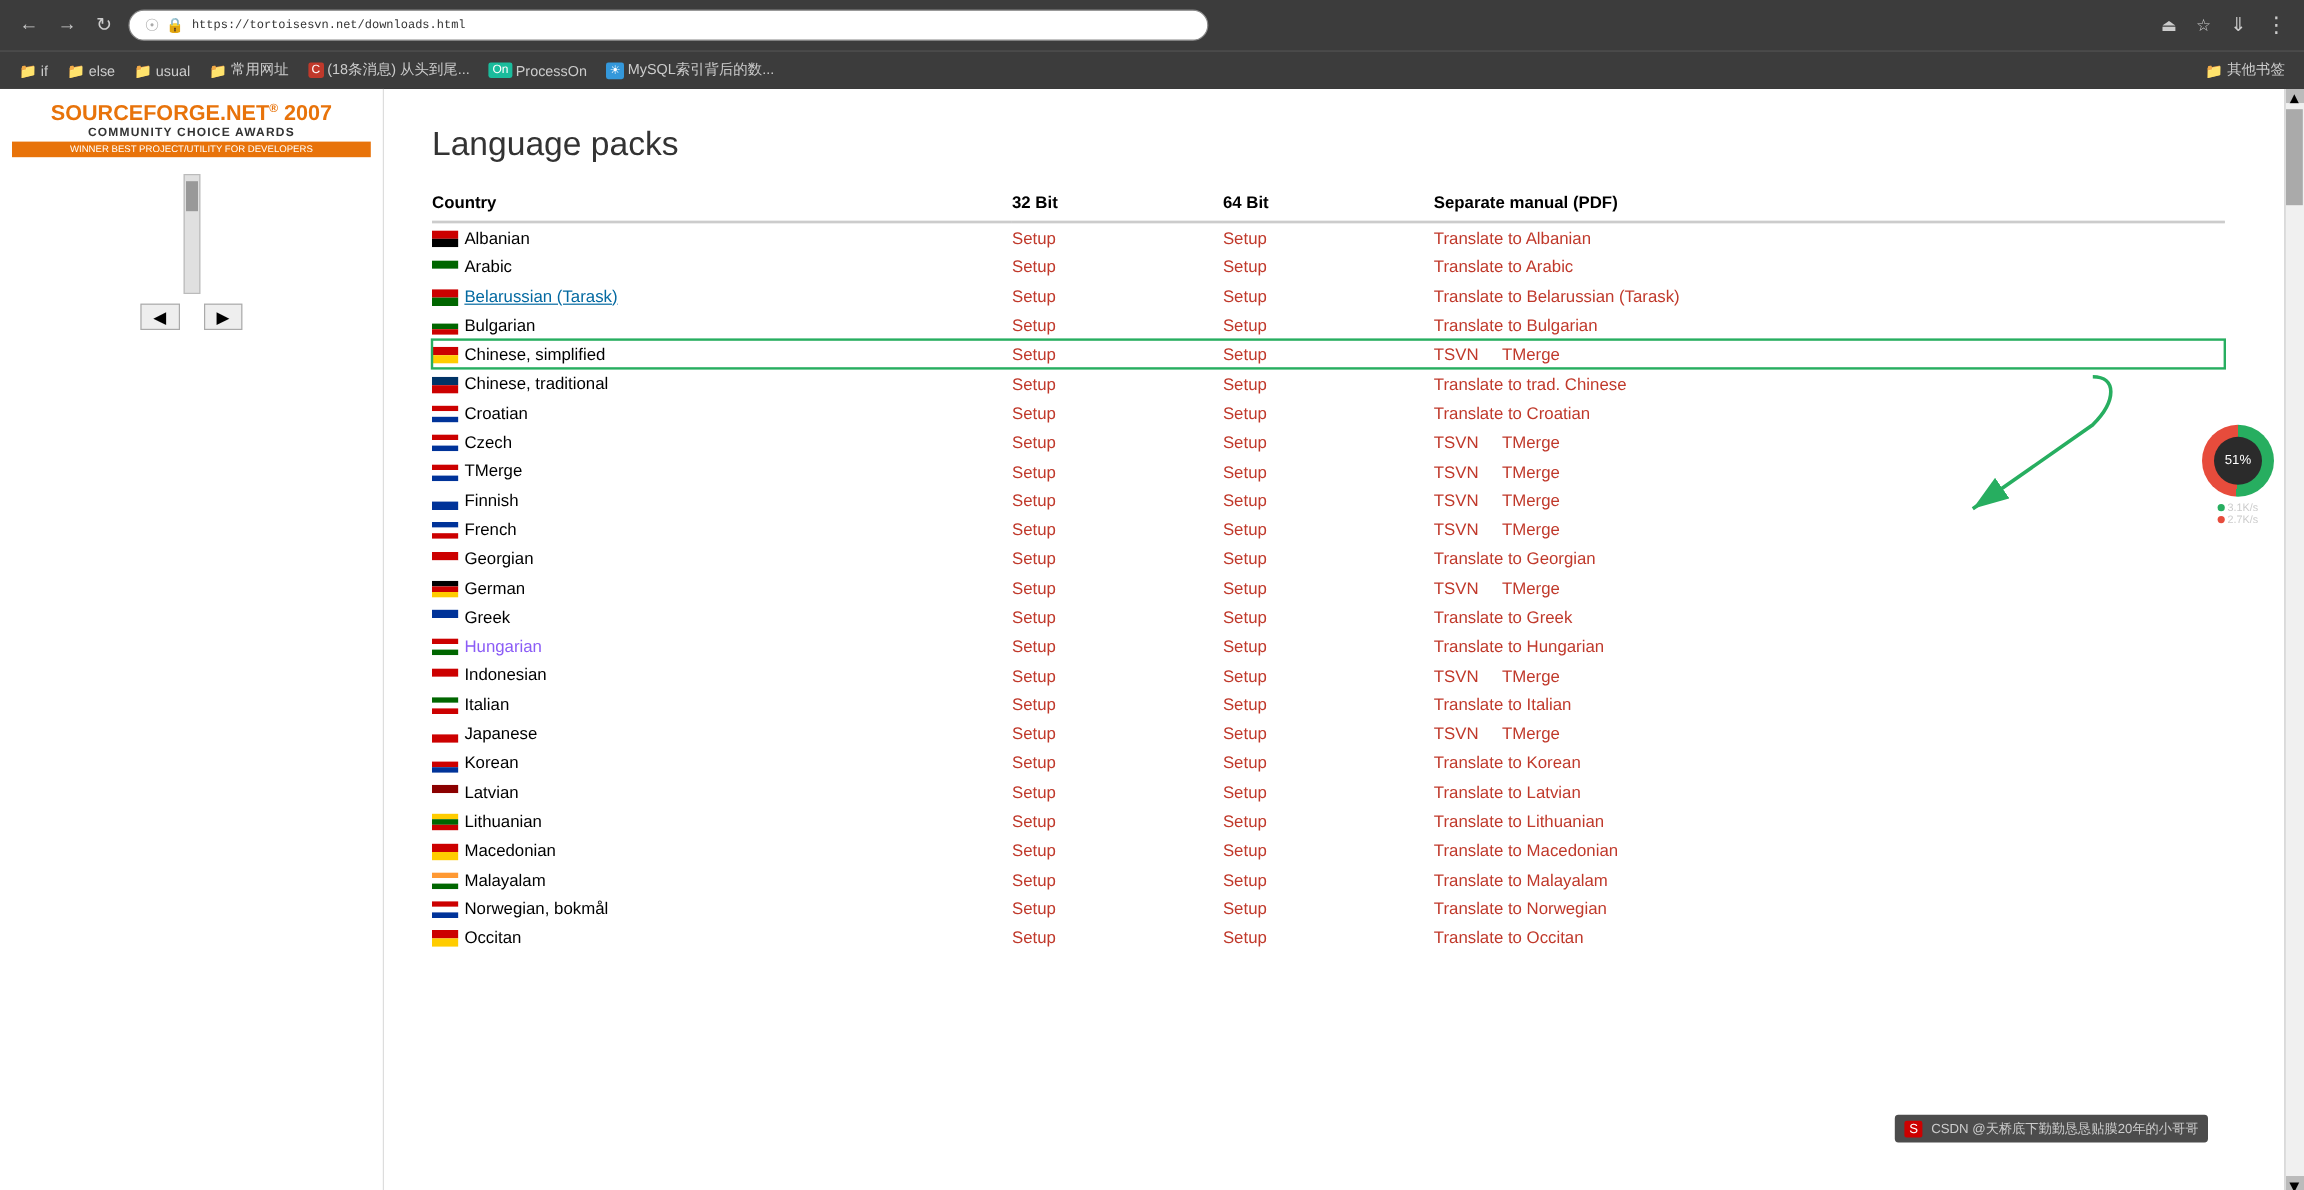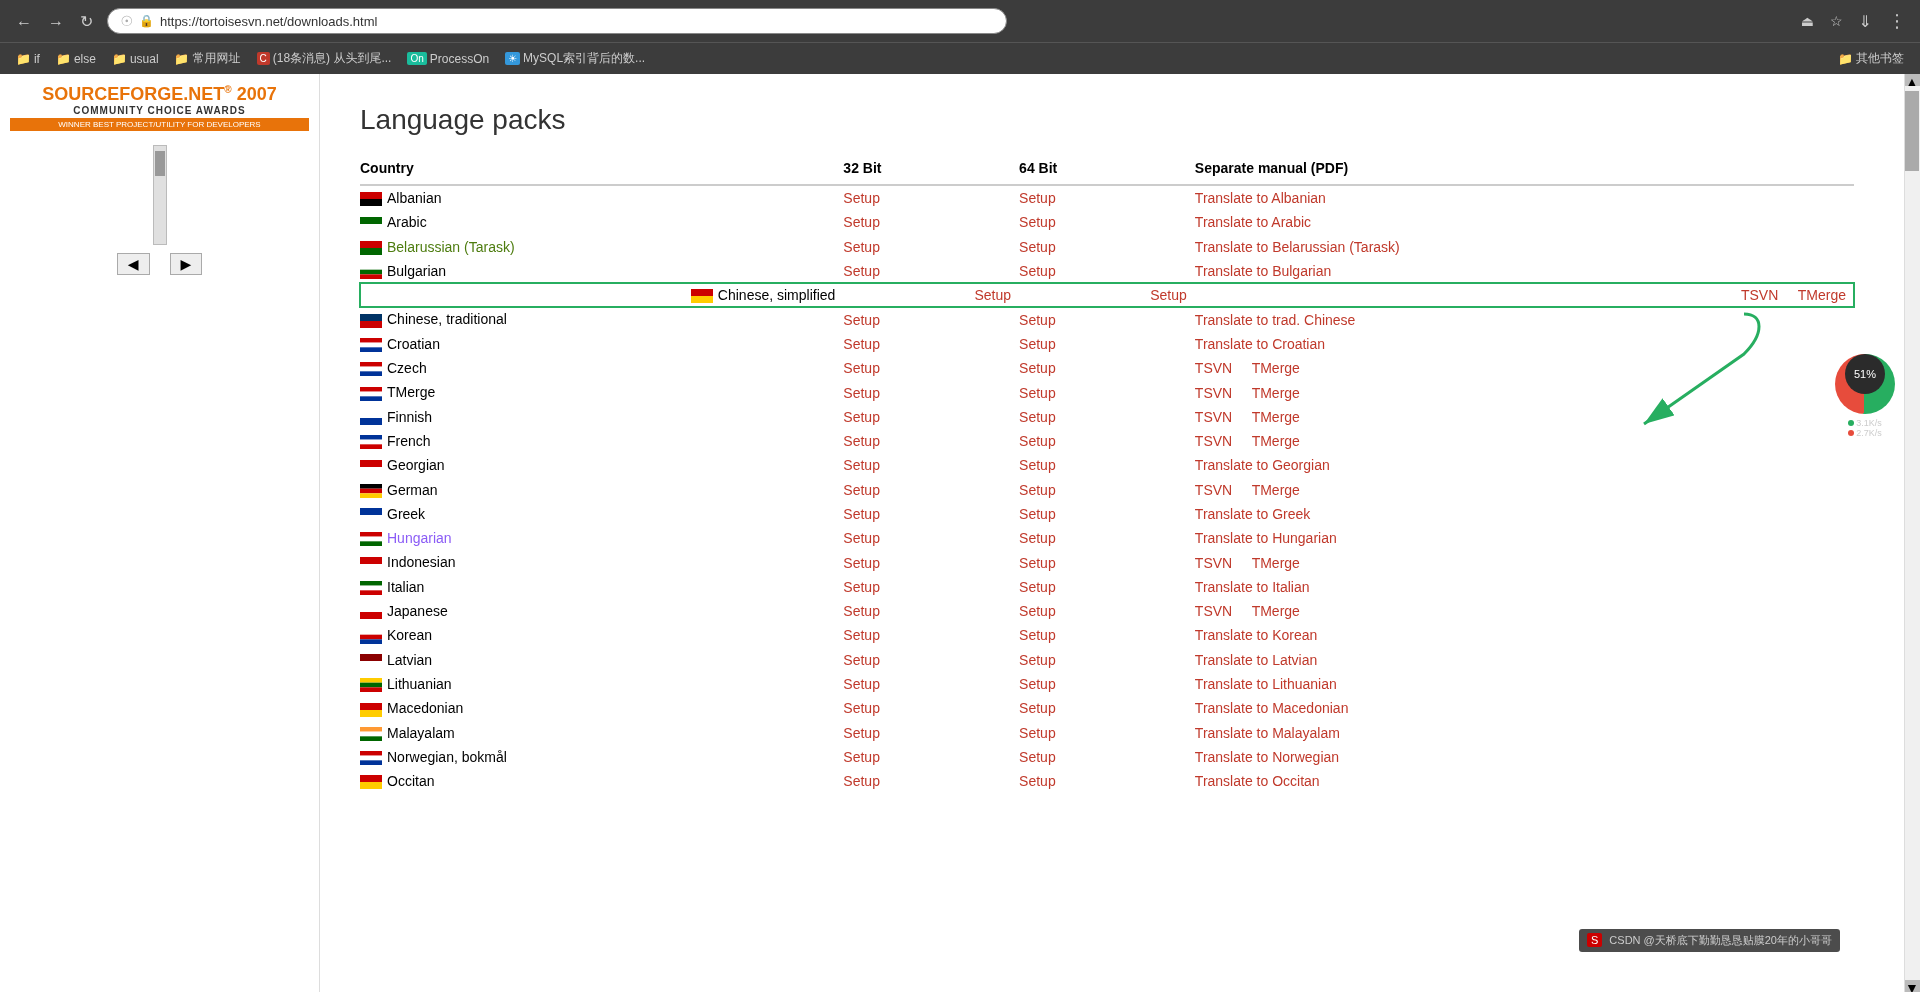--- a/index.html
+++ b/index.html
@@ -5,21 +5,21 @@
     * { margin: 0; padding: 0; box-sizing: border-box; }
     body { font-family: Arial, sans-serif; background: #f0f0f0; font-size: 14px; overflow: hidden; }
 
     
     .browser-frame { width: 1920px; height: 992px; display: flex; flex-direction: column; background: #2b2b2b; }
 
     .browser-toolbar { background: #3c3c3c; padding: 6px 10px; display: flex; align-items: center; gap: 8px; height: 42px; }
     .nav-buttons { display: flex; gap: 4px; align-items: center; }
     .nav-btn { background: none; border: none; color: #ccc; cursor: pointer; font-size: 16px; padding: 4px 6px; border-radius: 3px; }
     .address-bar { flex: 1; background: #fff; border: 1px solid #888; border-radius: 20px; padding: 4px 12px; display: flex; align-items: center; gap: 6px; max-width: 900px; }
-    .address-text { flex: 1; color: #333; font-size: 13px; }
+    .address-text { flex: 1; color: #333; font-size: 10px; font-family: Liberation Mono, monospace; }
     .browser-actions { display: flex; gap: 8px; align-items: center; color: #ccc; margin-left: auto; }
     .browser-action-btn { background: none; border: none; color: #ccc; cursor: pointer; font-size: 16px; padding: 4px; }
 
     .bookmarks-bar { background: #3c3c3c; padding: 3px 10px; display: flex; align-items: center; gap: 4px; height: 32px; border-top: 1px solid #555; }
     .bookmark-item { color: #ccc; font-size: 12px; padding: 2px 6px; border-radius: 3px; cursor: pointer; white-space: nowrap; }
     .bookmark-folder { display: flex; align-items: center; gap: 3px; }
 
     
     .sidebar { width: 320px; background: #fff; border-right: 1px solid #ddd; display: flex; flex-direction: column; overflow: hidden; }
 
@@ -28,21 +28,21 @@
     table { border-collapse: collapse; width: 100%; }
     th { text-align: left; font-weight: bold; color: #000; padding: 4px 8px 8px 0; border-bottom: 2px solid #ccc; }
     td { padding: 4px 8px 4px 0; vertical-align: middle; }
 
     .country-col { min-width: 220px; }
     .bit-col { min-width: 80px; }
     .manual-col { min-width: 300px; }
 
     .setup-link { color: #c0392b; text-decoration: none; font-size: 14px; }
     .translate-link { color: #c0392b; text-decoration: none; font-size: 14px; }
-    .network-circle { width: 60px; height: 60px; border-radius: 50%; background: conic-gradient(#27ae60 0deg 183deg, #e74c3c 183deg 360deg); display: flex; justify-content: center; position: relative; }
+    .network-circle { width: 60px; height: 60px; border-radius: 50%; background: conic-gradient(#27ae60 0deg 183deg, #e74c3c 183deg 360deg); display: flex; align-items: center; justify-content: center; position: relative; }
     .network-circle-inner { width: 40px; height: 40px; border-radius: 50%; background: #2b2b2b; display: flex; align-items: center; justify-content: center; color: white; font-size: 11px; }
     .network-speeds { color: #ccc; font-size: 9px; margin-top: 4px; text-align: right; }
     .speed-item { display: flex; align-items: center; gap: 2px; }
     .speed-dot-green { width: 6px; height: 6px; border-radius: 50%; background: #27ae60; }
     .speed-dot-red { width: 6px; height: 6px; border-radius: 50%; background: #e74c3c; }
 
     
     .main-scrollbar { width: 16px; background: #f0f0f0; border-left: 1px solid #ddd; display: flex; flex-direction: column; }
     .scrollbar-top { height: 12px; background: #bbb; cursor: pointer; }
     .scrollbar-track { flex: 1; background: #f0f0f0; }
@@ -171,36 +171,36 @@
                       <rect x="0" y="7" width="22" height="7" fill="#fff"></rect>
                     </svg><span style="color:#000;">Arabic</span></td>
                   <td><a href="#" class="setup-link">Setup</a></td>
                   <td><a href="#" class="setup-link">Setup</a></td>
                   <td><a href="#" class="translate-link">Translate to Arabic</a></td>
                 </tr>
                 <tr>
                   <td><svg width="22" height="14" style="display:inline-block;vertical-align:middle;margin-right:5px;">
                       <rect x="0" y="0" width="22" height="7" fill="#cc0000"></rect>
                       <rect x="0" y="7" width="22" height="7" fill="#006600"></rect>
-                    </svg><span style="color:#4d7c0f;">Belarussian (Tarask)</span></td>
+                    </svg><span style="color:#0369a1;text-decoration:underline;">Belarussian (Tarask)</span></td>
                   <td><a href="#" class="setup-link">Setup</a></td>
                   <td><a href="#" class="setup-link">Setup</a></td>
                   <td><a href="#" class="translate-link">Translate to Belarussian (Tarask)</a></td>
                 </tr>
                 <tr>
                   <td><svg width="22" height="14" style="display:inline-block;vertical-align:middle;margin-right:5px;">
                       <rect x="0" y="0" width="22" height="4.666666666666667" fill="#fff"></rect>
                       <rect x="0" y="4.666666666666667" width="22" height="4.666666666666667" fill="#006600"></rect>
                       <rect x="0" y="9.333333333333334" width="22" height="4.666666666666667" fill="#cc0000"></rect>
                     </svg><span style="color:#000;">Bulgarian</span></td>
                   <td><a href="#" class="setup-link">Setup</a></td>
                   <td><a href="#" class="setup-link">Setup</a></td>
                   <td><a href="#" class="translate-link">Translate to Bulgarian</a></td>
                 </tr>
-                <tr style="outline: rgb(39, 174, 96) solid 2.5px; outline-offset: -1px; position: relative; text-align: right;">
+                <tr style="outline: rgb(39, 174, 96) solid 2.5px; outline-offset: -1px; position: relative;">
                   <td><svg width="22" height="14" style="display:inline-block;vertical-align:middle;margin-right:5px;">
                       <rect x="0" y="0" width="22" height="7" fill="#cc0000"></rect>
                       <rect x="0" y="7" width="22" height="7" fill="#ffcc00"></rect>
                     </svg><span style="color:#000;">Chinese, simplified</span></td>
                   <td><a href="#" class="setup-link">Setup</a></td>
                   <td><a href="#" class="setup-link">Setup</a></td>
                   <td><a href="#" class="translate-link">TSVN</a>&nbsp;&nbsp;&nbsp;&nbsp;&nbsp;<a href="#" class="translate-link">TMerge</a></td>
                 </tr>
                 <tr>
                   <td><svg width="22" height="14" style="display:inline-block;vertical-align:middle;margin-right:5px;">

